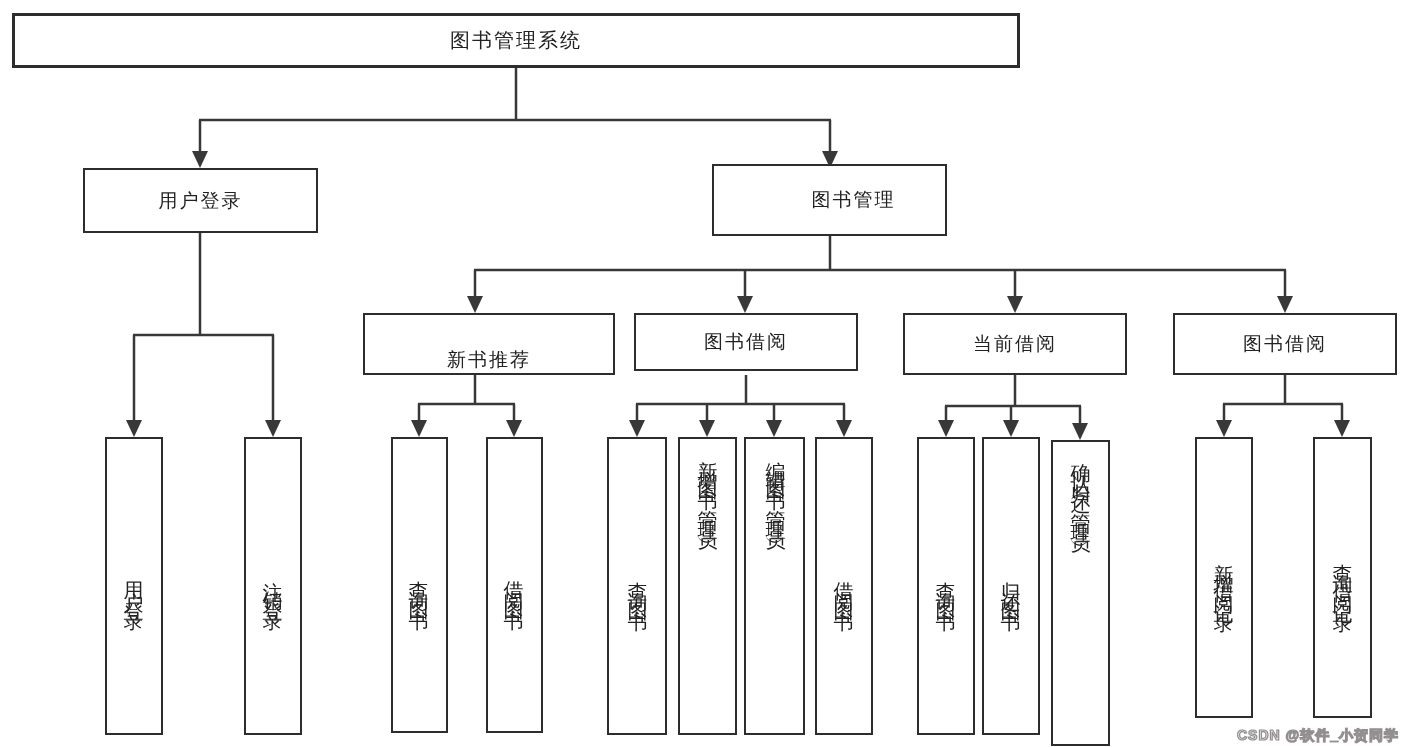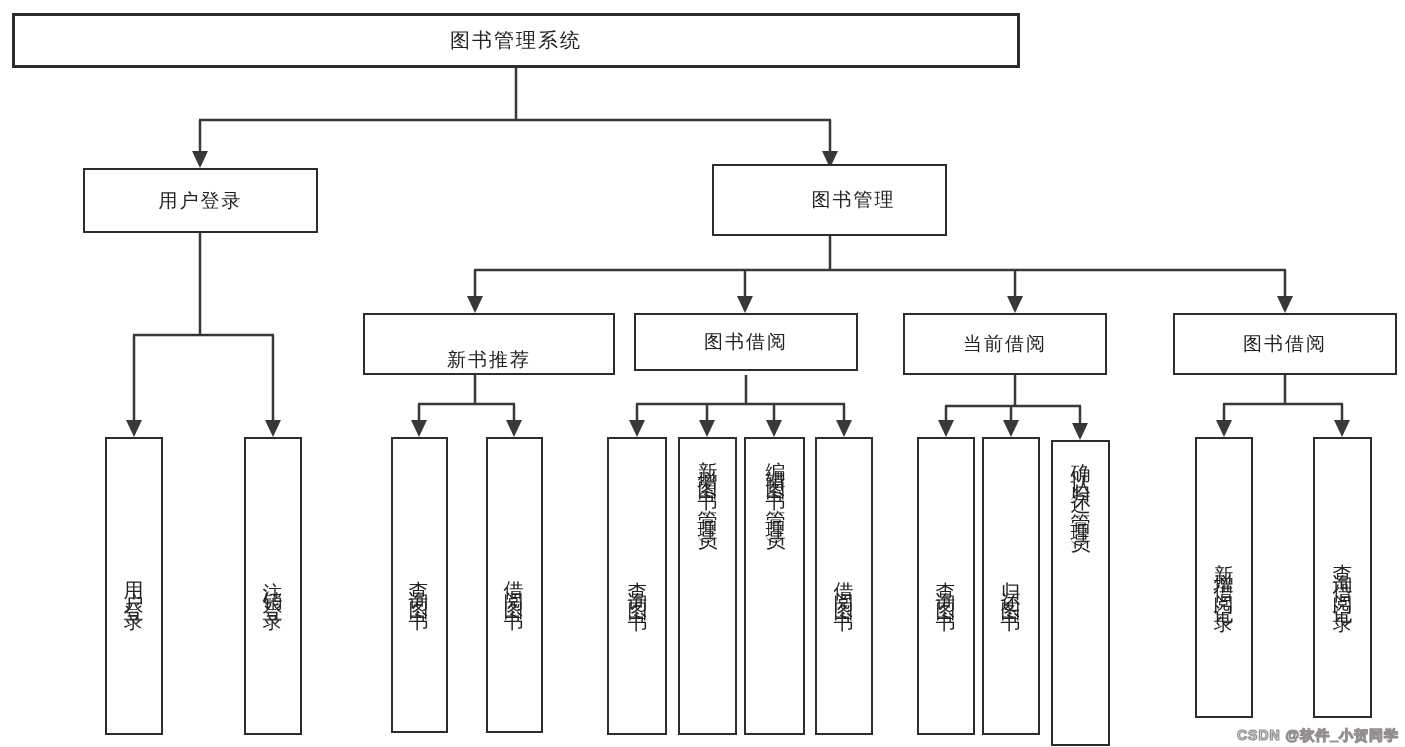--- a/index.html
+++ b/index.html
@@ -103,21 +103,21 @@
   <div class="node" style="left:712px; top:164px; width:235px; height:72px;padding-left:48px;">
     <span>图书管理</span>
   </div>
 
   <div class="node" style="left:363px; top:313px; width:252px; height:62px;align-items:flex-end;">
     <span>新书推荐</span>
   </div>
   <div class="node" style="left:634px; top:313px; width:224px; height:58px;">
     <span>图书借阅</span>
   </div>
-  <div class="node" style="left:903px; top:313px; width:204px; height:62px;">
+  <div class="node" style="left:903px; top:313px; width:224px; height:62px;">
     <span>当前借阅</span>
   </div>
   <div class="node" style="left:1173px; top:313px; width:224px; height:62px;">
     <span>图书借阅</span>
   </div>
 
   <div class="leaf" style="left:105px; top:437px; width:58px; height:298px;">用户登录</div>
   <div class="leaf" style="left:244px; top:437px; width:58px; height:298px;">注销登录</div>
 
   <div class="leaf" style="left:391px; top:437px; width:57px; height:296px;">查询图书</div>

